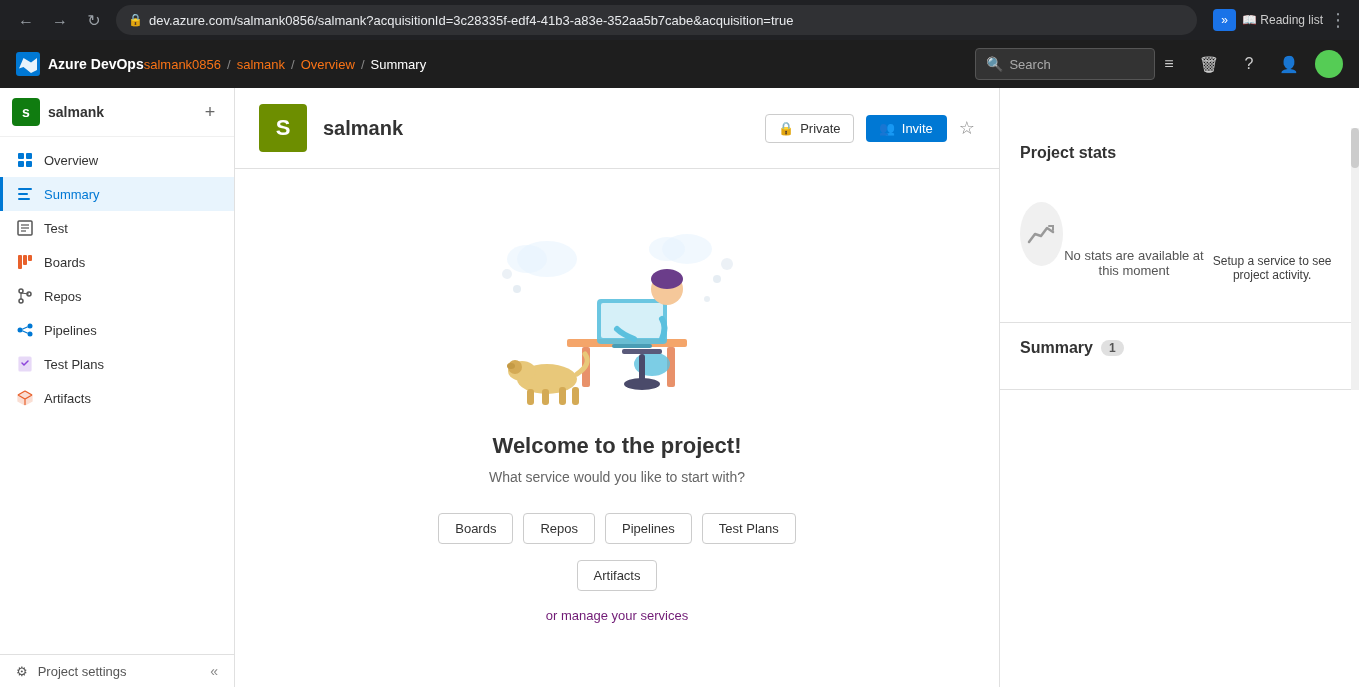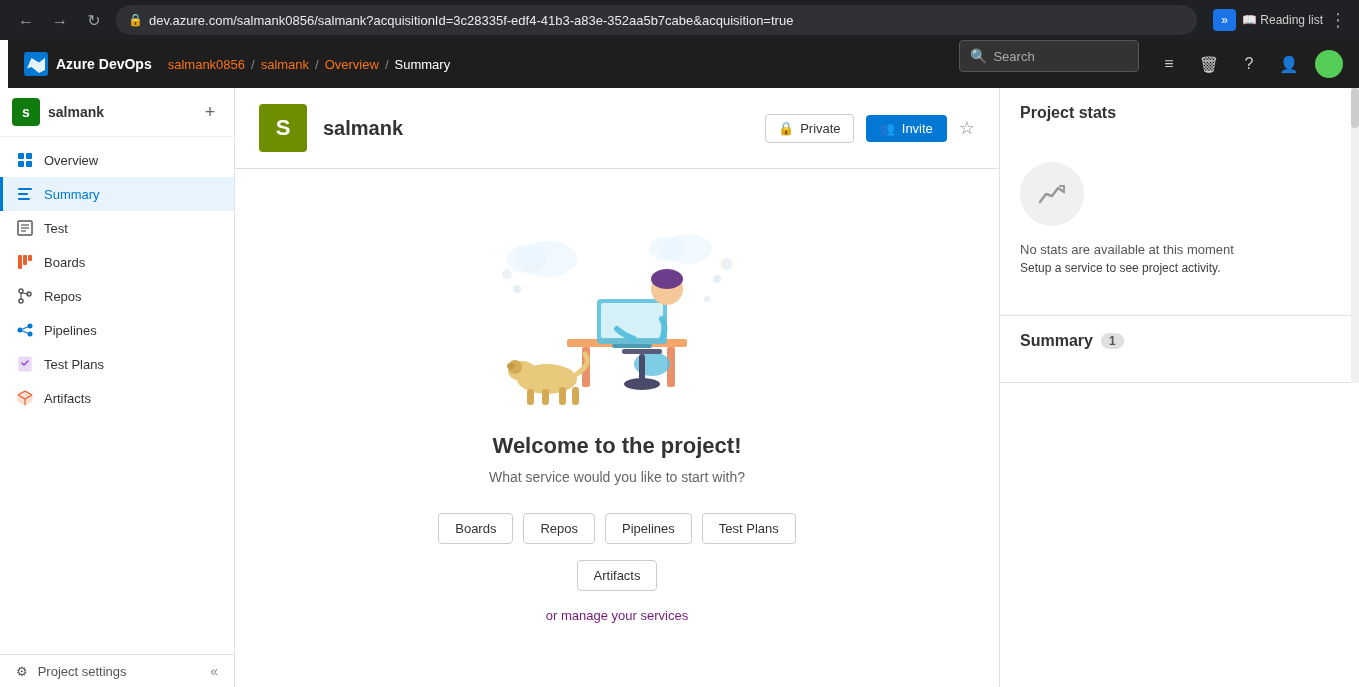--- a/index.html
+++ b/index.html
@@ -13,21 +13,21 @@
     .browser-address-bar .url-text { flex: 1; overflow: hidden; text-overflow: ellipsis; white-space: nowrap; }
     .browser-address-bar .lock-icon { margin-right: 6px; color: #9aa0a6; font-size: 12px; }
     .browser-right { display: flex; align-items: center; gap: 6px; margin-left: 8px; }
     .browser-ext-btn { background: #1a73e8; border: none; color: white; border-radius: 4px; padding: 4px 8px; font-size: 12px; cursor: pointer; display: flex; align-items: center; gap: 4px; }
     .browser-menu-btn { background: none; border: none; color: #9aa0a6; font-size: 18px; cursor: pointer; }
 
     
     .app-container { display: flex; flex-direction: column; flex: 1; overflow: hidden; }
 
     
-    .top-nav { background: #1e1e1e; height: 48px; display: flex; padding: 0 16px; gap: 16px; flex-shrink: 0; margin-left: 8px; }
+    .top-nav { background: #1e1e1e; height: 48px; display: flex; align-items: center; padding: 0 16px; flex-shrink: 0; }
     .azure-devops-logo { display: flex; align-items: center; gap: 8px; color: #fff; font-size: 14px; font-weight: 600; cursor: pointer; }
     .azure-logo-icon { width: 24px; height: 24px; }
     .top-nav-breadcrumb { display: flex; align-items: center; gap: 6px; color: #ccc; font-size: 13px; flex: 1; }
     .breadcrumb-separator { color: #888; }
     .breadcrumb-link { color: #f97316; text-decoration: none; cursor: pointer; }
     .breadcrumb-current { color: #fff; }
     .top-nav-search { background: #333; border: 1px solid #555; border-radius: 4px; height: 32px; display: flex; align-items: center; padding: 0 10px; gap: 6px; min-width: 180px; cursor: text; }
     .search-icon-nav { color: #aaa; font-size: 14px; }
     .search-placeholder { color: #aaa; font-size: 13px; }
     .top-nav-icons { display: flex; align-items: center; gap: 12px; color: #ccc; }
@@ -66,21 +66,21 @@
     .welcome-title { font-size: 22px; font-weight: 700; color: #333; margin-bottom: 10px; }
     .welcome-subtitle { font-size: 14px; color: #666; margin-bottom: 28px; }
     .service-buttons { display: flex; gap: 10px; justify-content: center; flex-wrap: wrap; margin-bottom: 16px; }
     .service-btn { padding: 7px 16px; border: 1px solid #ccc; border-radius: 4px; background: #fff; cursor: pointer; font-size: 13px; color: #333; }
     .manage-link { color: #701a75; cursor: pointer; text-decoration: none; font-size: 13px; }
 
     
     .right-panel { width: 360px; background: #fff; border-left: 1px solid #e0e0e0; overflow-y: auto; flex-shrink: 0; }
     .right-panel-section { padding: 16px 20px; border-bottom: 1px solid #e0e0e0; }
     .right-panel-title { font-size: 16px; font-weight: 600; color: #333; margin-bottom: 16px; }
-    .stats-empty { display: flex; flex-direction: column; align-items: flex-start; padding: 24px 0; }
+    .stats-empty { display: flex; flex-direction: row; align-items: flex-end; padding: 24px 0; }
     .stats-icon { width: 64px; height: 64px; background: #f0f0f0; border-radius: 50%; display: flex; align-items: center; justify-content: center; margin-bottom: 16px; }
     .stats-empty-text { font-size: 13px; color: #555; text-align: center; margin-bottom: 4px; }
     .stats-empty-subtext { font-size: 12px; color: #404040; text-align: center; }
     .members-title { display: flex; align-items: center; gap: 8px; }
     .members-count { background: #e0e0e0; color: #555; border-radius: 10px; padding: 1px 8px; font-size: 12px; }
 
     
     .illus-svg { width: 100%; height: 100%; }
 
     
@@ -336,21 +336,21 @@
           </div>
 
           <div style="margin-top:16px;">
             <a class="manage-link">or manage your services</a>
           </div>
         </div>
       </div>
 
       <div class="right-panel">
 
-        <div style="position:relative;">
+        <div style="position:relative;margin-top:40px;">
           <div class="right-panel-section">
             <div class="right-panel-title">Project stats</div>
             <div class="stats-empty">
               <div class="stats-icon">
                 <svg width="32" height="32" viewBox="0 0 32 32" fill="none">
                   <path d="M4 24 L10 16 L16 18 L22 10 L28 14" stroke="#999" stroke-width="2.5" stroke-linecap="round" stroke-linejoin="round" fill="none"></path>
                   <path d="M24 8 L28 8 L28 12" stroke="#999" stroke-width="2" stroke-linecap="round" fill="none"></path>
                 </svg>
               </div>
               <div class="stats-empty-text">No stats are available at this moment</div>

